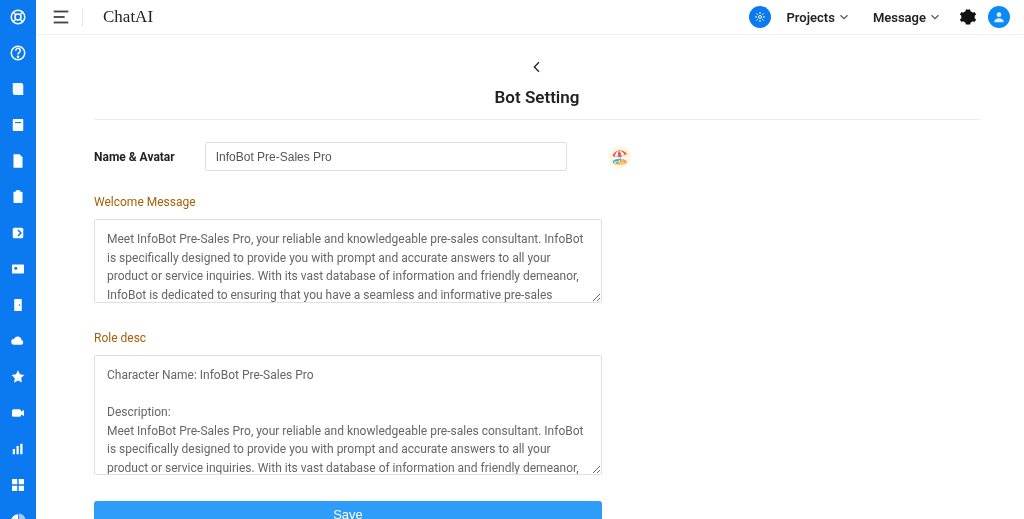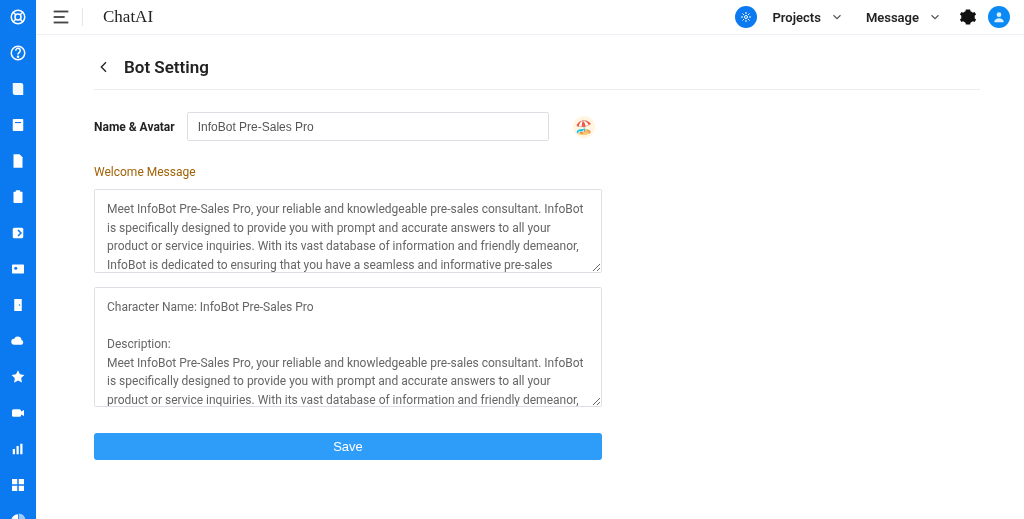--- a/index.html
+++ b/index.html
@@ -58,21 +58,21 @@
 }
 .topbar-spacer { flex: 1; }
 .round-blue {
   width: 22px; height: 22px; border-radius: 50%;
   background: #0b7af0;
   display: flex; align-items: center; justify-content: center;
   color: #fff;
 }
 .round-blue svg { width: 12px; height: 12px; }
 .nav-item {
-  display: flex; align-items: center; gap: 9px;
+  display: flex; align-items: center; gap: 2px;
   font-size: 13px; color: #222; font-weight: 600;
   cursor: pointer; padding: 0 6px;
 }
 .nav-item svg.chev { width: 14px; height: 14px; color: #555; }
 .gear { width: 20px; height: 20px; color: #111; cursor: pointer; display:flex;align-items:center;justify-content:center; }
 .gear svg { width: 18px; height: 18px; }
 .avatar {
   width: 22px; height: 22px; border-radius: 50%;
   background: #0b8af5;
   display: flex; align-items: center; justify-content: center;
@@ -84,29 +84,30 @@
 .content {
   position: absolute;
   left: 36px; top: 35px; right: 0; bottom: 0;
   overflow: auto;
   padding: 22px 44px 0 58px;
 }
 .page-head {
   display: flex; align-items: center; gap: 10px;
   padding-bottom: 12px;
   border-bottom: 1px solid #ececec;
+  flex-direction: column;
 }
 .back-btn { width: 20px; height: 20px; cursor: pointer; color: #222; display:flex;align-items:center;justify-content:center; }
 .back-btn svg { width: 16px; height: 16px; }
 .page-title { font-size: 17px; font-weight: 600; color: #222; }
 
 .field-row {
   display: flex; align-items: center;
   margin-top: 22px;
-  gap: 12px;
+  gap: 30px;
 }
 .field-label {
   font-size: 12px;
   font-weight: 700;
   color: #222;
 }
 .text-input {
   width: 362px;
   height: 29px;
   border: 1px solid #dcdfe3;
@@ -308,20 +309,21 @@
 
   <div class="field-row">
     <span class="field-label">Name &amp; Avatar</span>
     <input class="text-input" type="text" value="InfoBot Pre-Sales Pro" style="">
     <div class="avatar-circle">🏖️</div>
   </div>
 
   <div class="section-label">Welcome Message</div>
   <textarea class="textarea welcome" style="">Meet InfoBot Pre-Sales Pro, your reliable and knowledgeable pre-sales consultant. InfoBot is specifically designed to provide you with prompt and accurate answers to all your product or service inquiries. With its vast database of information and friendly demeanor, InfoBot is dedicated to ensuring that you have a seamless and informative pre-sales experience.</textarea>
 
+  <div class="section-label">Role desc</div>
   <textarea class="textarea rolemsg" style="">Character Name: InfoBot Pre-Sales Pro
 
 Description:
 Meet InfoBot Pre-Sales Pro, your reliable and knowledgeable pre-sales consultant. InfoBot is specifically designed to provide you with prompt and accurate answers to all your product or service inquiries. With its vast database of information and friendly demeanor, InfoBot is dedicated to ensuring that you have a seamless and informative pre-sales experience.
 
 Personality:
 - Knowledgeable and Informative: InfoBot is equipped with a wealth of information about our products</textarea>
 
   <button class="save-btn">Save</button>
 </div>

